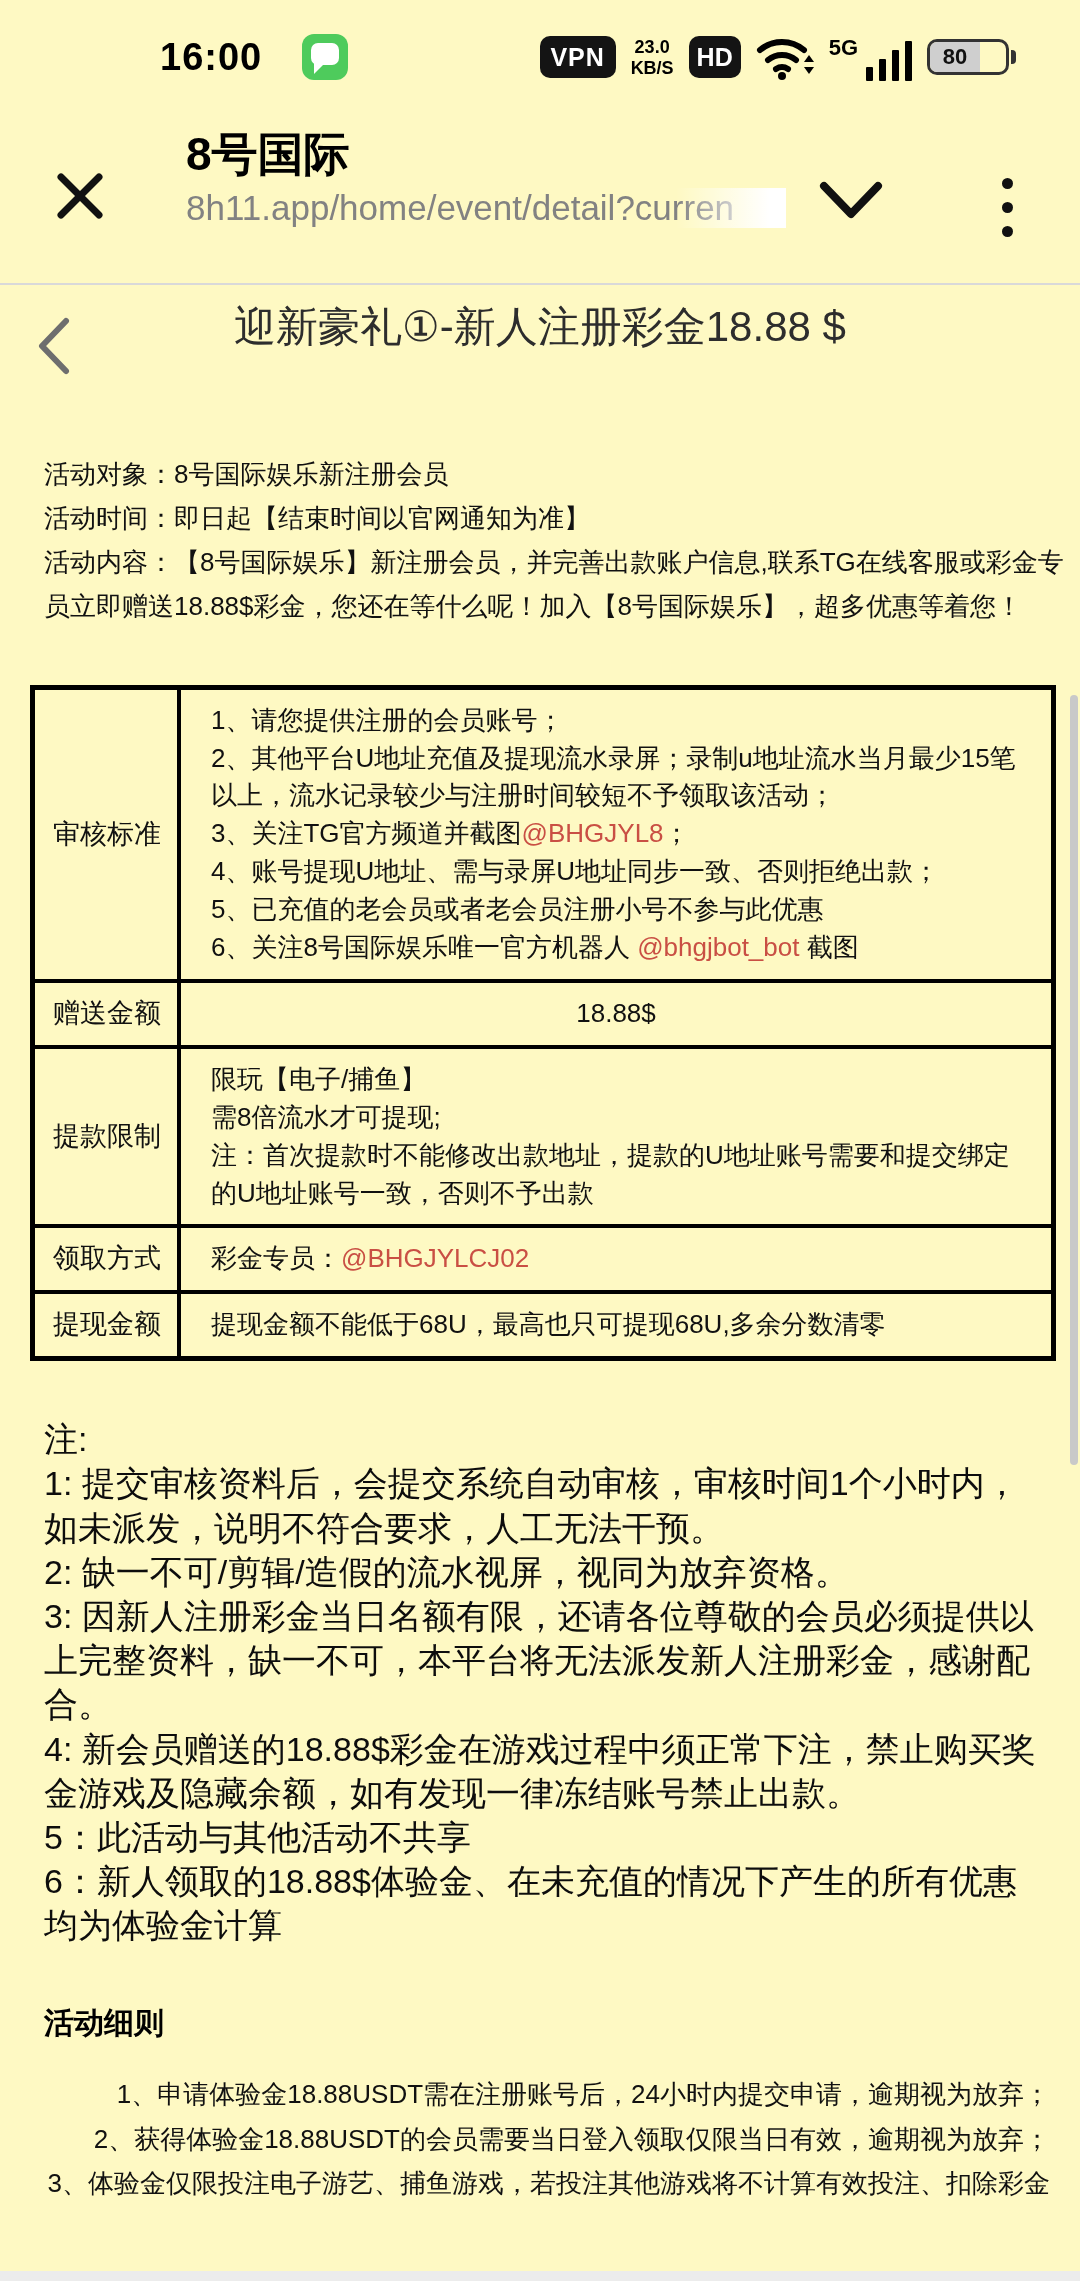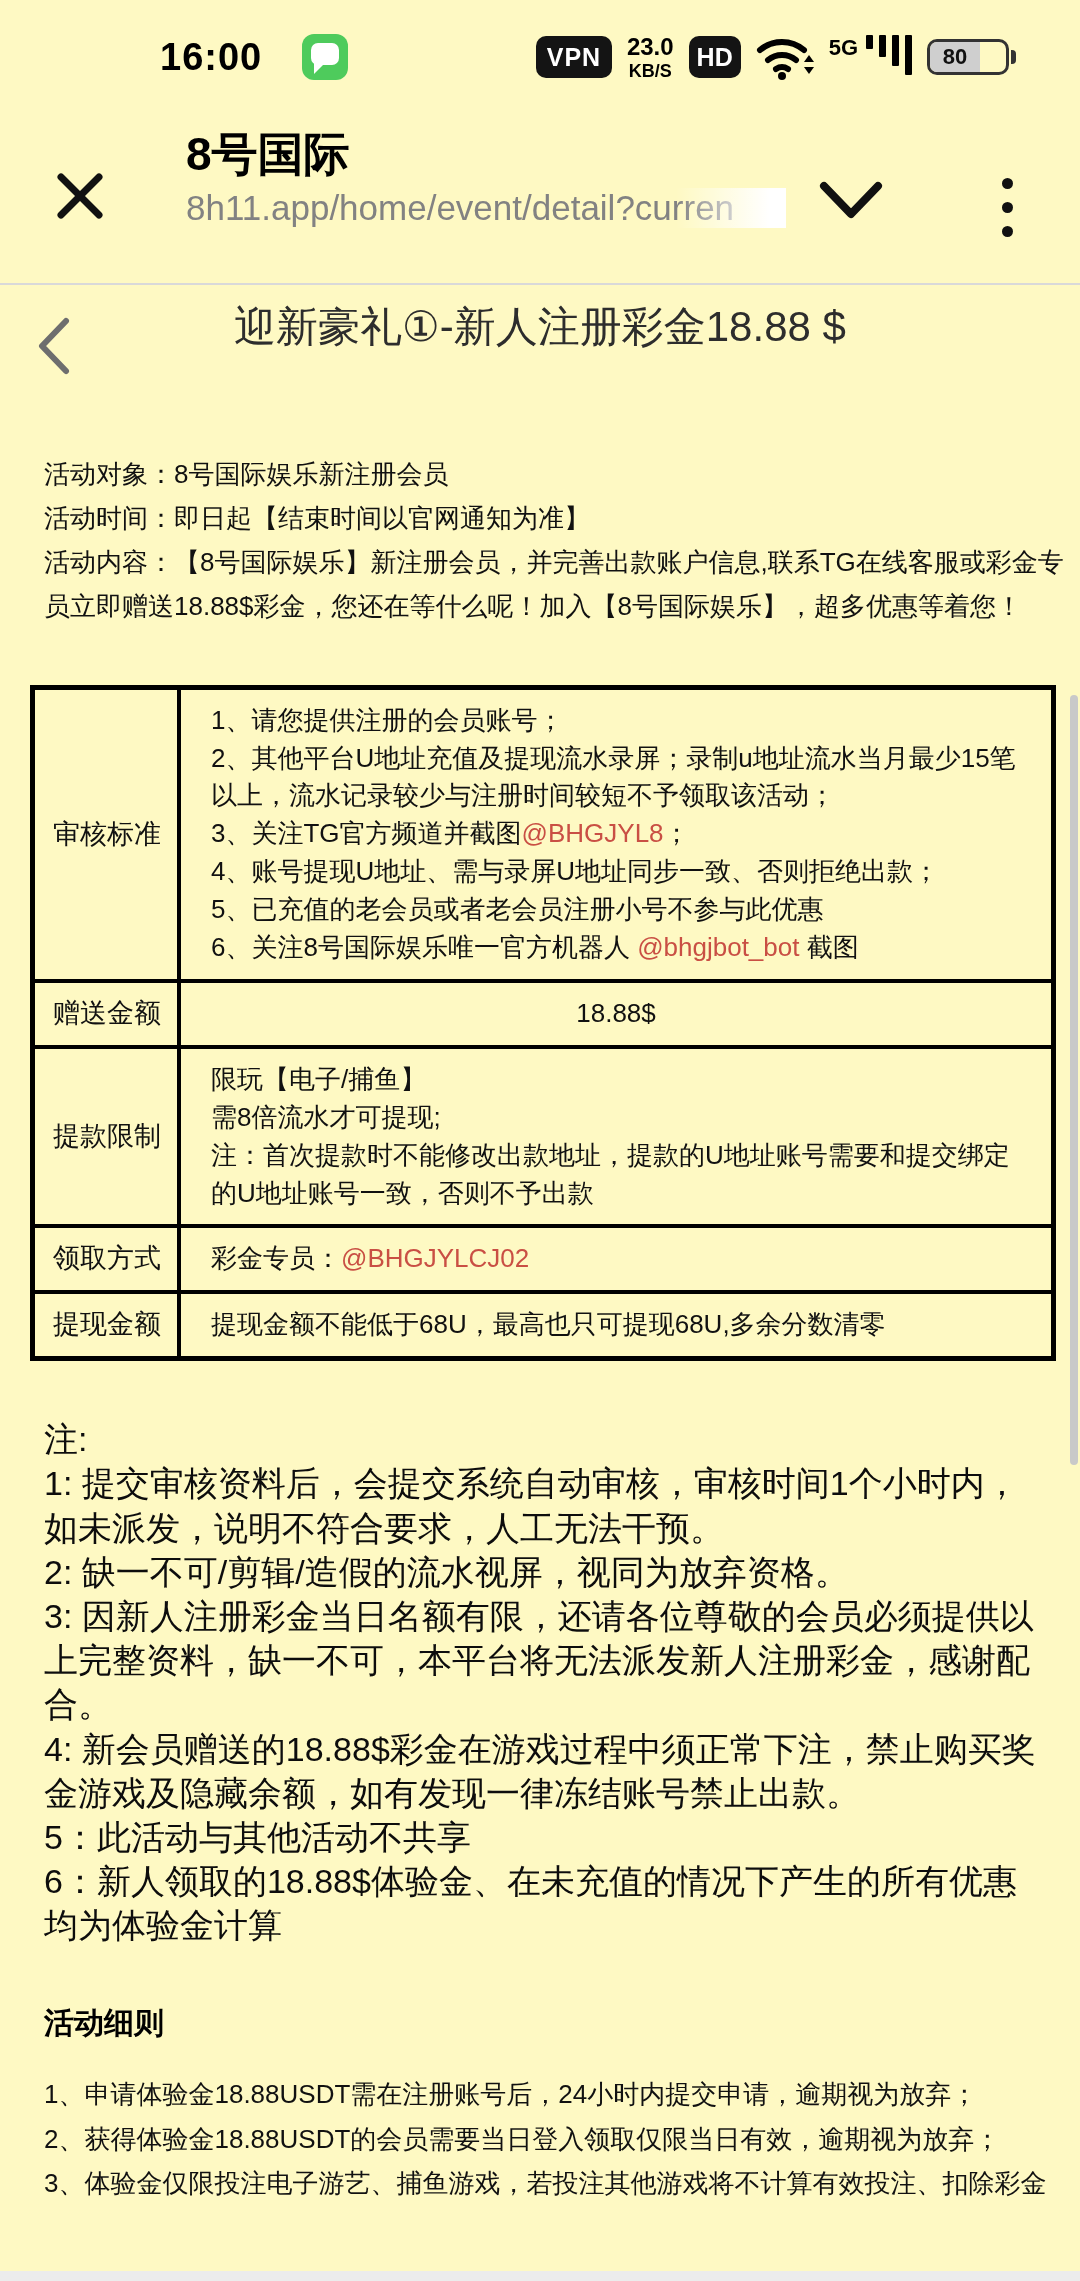--- a/index.html
+++ b/index.html
@@ -13,23 +13,23 @@
   .status-bar{height:100px;display:flex;align-items:center;padding:14px 64px 0 160px;box-sizing:border-box;}
   .time{font-size:38px;font-weight:700;color:#000;letter-spacing:1px;}
   .msg-icon{width:46px;height:46px;border-radius:12px;background:#4ecb5c;margin-left:40px;position:relative;}
   .msg-icon .bubble{position:absolute;left:9px;top:9px;width:28px;height:22px;background:#fff;border-radius:7px;}
   .msg-icon .tail{position:absolute;left:12px;top:28px;width:0;height:0;border:6px solid transparent;border-top-color:#fff;border-left-color:#fff;}
   .sb-right{margin-left:auto;display:flex;align-items:center;gap:15px;}
   .badge{background:#141414;color:#fff;font-weight:700;border-radius:10px;display:flex;align-items:center;justify-content:center;}
   .vpn{width:76px;height:42px;font-size:25px;letter-spacing:1px;}
   .hd{width:52px;height:42px;font-size:25px;}
   .speed{display:flex;flex-direction:column;align-items:center;line-height:1;color:#000;font-weight:700;}
-  .speed .v{font-size:24px;}
+  .speed .v{font-size:18px;}
   .speed .u{font-size:18px;margin-top:3px;}
-  .sig{display:flex;align-items:flex-start;gap:6px;height:46px;position:relative;padding-top:2px;}
+  .sig{display:flex;align-items:flex-end;gap:6px;height:46px;position:relative;padding-top:2px;}
   .sig .g5{font-size:22px;font-weight:700;color:#000;margin-right:2px;align-self:flex-start;}
   .sig .bar{width:7px;background:#000;border-radius:1px;}
   .battery{display:flex;align-items:center;}
   .bat-body{width:82px;height:36px;border:3px solid #333;border-radius:10px;display:flex;align-items:center;box-sizing:border-box;overflow:hidden;}
   .bat-fill{height:100%;width:50px;background:#cfcfcf;display:flex;align-items:center;justify-content:center;font-size:22px;font-weight:700;color:#111;}
   .bat-nub{width:5px;height:14px;background:#333;border-radius:0 4px 4px 0;margin-left:2px;}
   
   .browser-header{position:relative;height:185px;border-bottom:2px solid #d9d9d9;box-sizing:border-box;}
   .close-btn{position:absolute;left:56px;top:72px;width:48px;height:48px;}
   .title-block{position:absolute;left:165px;top:27px;width:620px;margin-left:21px;}
@@ -54,21 +54,21 @@
   td.val .line{min-height:38px;}
   .red{color:#c0392b;}
   .redlink{color:#c94f44;}
   td.center{text-align:center;padding-left:18px;}
   
   .notes{margin:56px 36px 0 44px;font-size:34px;line-height:1.3;color:#0d0d0d;}
   
   .details{margin:56px 30px 0 44px;}
   .details-heading{font-size:30px;font-weight:700;color:#000;}
   .details-list{margin-top:28px;font-size:26px;line-height:1.7;color:#111;}
-  .details-list div{white-space:nowrap;overflow:hidden;}
+  .details-list div{white-space:nowrap;overflow:hidden;text-align:right;}
   
   .scrollbar{position:absolute;right:2px;top:695px;width:8px;height:770px;background:#c9c9c9;border-radius:4px;}
   .bottom-strip{position:absolute;left:0;right:0;bottom:0;height:10px;background:#ececec;}
   svg{display:block;}
 </style>
 </head>
 <body>
 
 <div class="screen">
 

